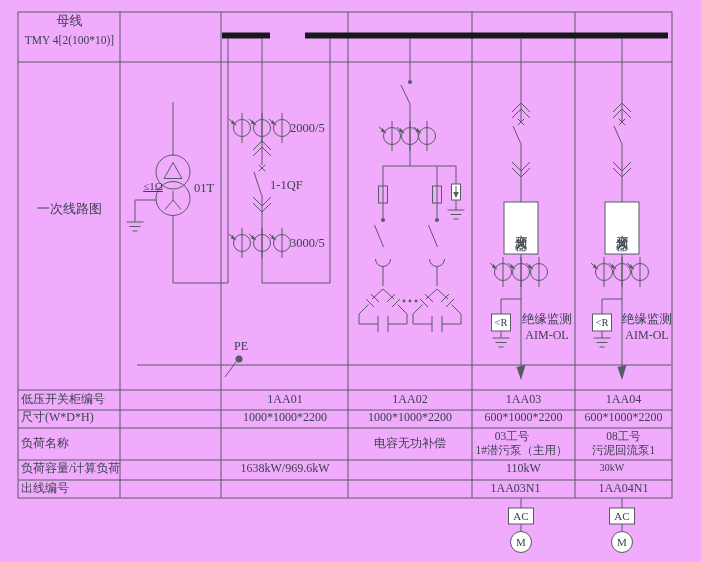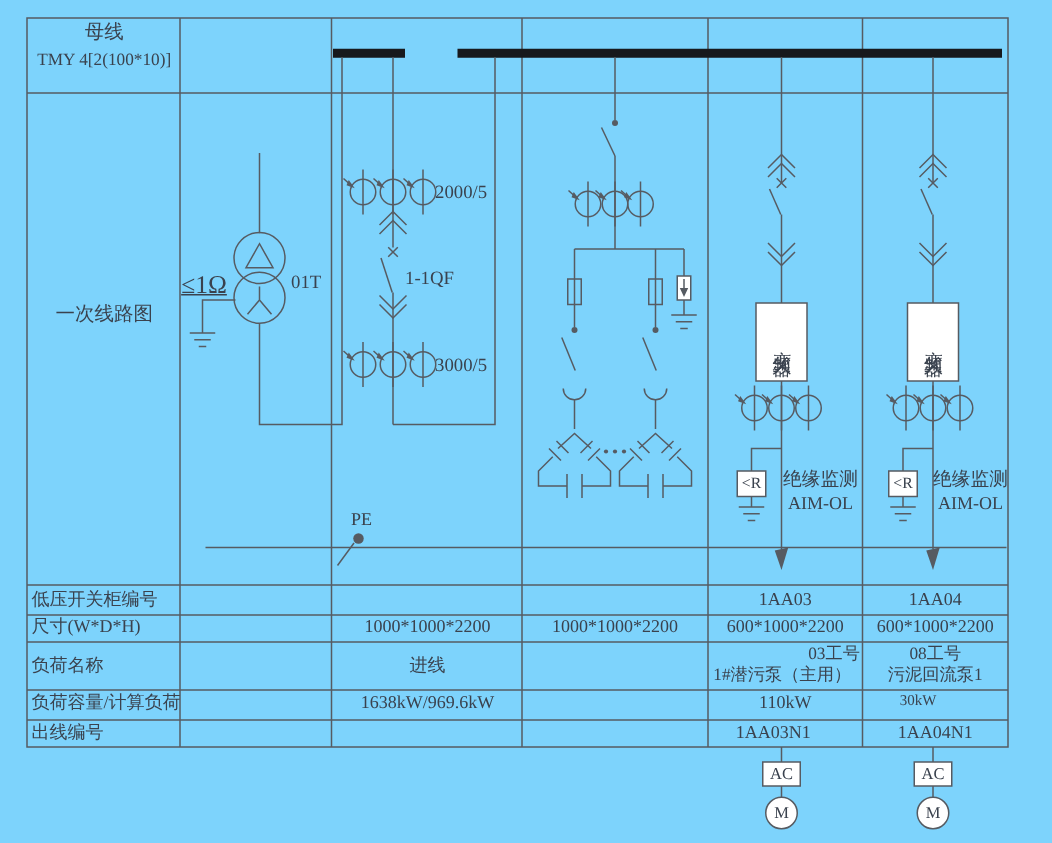--- a/index.html
+++ b/index.html
@@ -1,16 +1,16 @@
 <!DOCTYPE html>
 <html><head>
 <meta charset="utf-8">
 <style>
   html,body{margin:0;padding:0;background:#ffffff;}
-  #stage{position:relative;width:701px;height:562px;background:#7dd3fc;overflow:hidden;
+  #stage{position:relative;width:701px;height:562px;background:#f0abfc;overflow:hidden;
          font-family:"Liberation Serif","DejaVu Serif",serif;}
   svg{position:absolute;left:0;top:0;}
   .ln{stroke:#565b62;stroke-width:1;fill:none;}
   .fl{fill:#565b62;stroke:none;}
   .bx{fill:#ffffff;stroke:#565b62;stroke-width:1;}
   .bus{fill:#17191d;stroke:none;}
   .lbl{position:absolute;color:#3a424e;white-space:nowrap;line-height:1.15;}
   .c{text-align:center;}
   .vfdtxt{display:flex;align-items:center;justify-content:center;
           writing-mode:vertical-rl;text-orientation:upright;letter-spacing:3px;
@@ -167,21 +167,21 @@
   </g>
 
   <use href="#acm" x="521" y="498"></use>
   <use href="#acm" x="622" y="498"></use>
 </svg>
 
 <div class="lbl c" style="left:18px;top:14px;width:103px;font-size:13px;">母线</div>
 <div class="lbl c" style="left:18px;top:34px;width:103px;font-size:11.5px;">TMY 4[2(100*10)]</div>
 <div class="lbl c" style="left:18px;top:202px;width:103px;font-size:13px;">一次线路图</div>
 
-<div class="lbl c" style="left:118px;top:180px;width:36px;font-size:17px;text-decoration:underline;">≤1Ω</div>
+<div class="lbl c" style="left:135px;top:180px;width:36px;font-size:11px;text-decoration:underline;">≤1Ω</div>
 <div class="lbl" style="left:194px;top:181px;font-size:12.5px;">01T</div>
 <div class="lbl" style="left:290px;top:121px;font-size:12.5px;">2000/5</div>
 <div class="lbl" style="left:270px;top:178px;font-size:12.5px;">1-1QF</div>
 <div class="lbl" style="left:290px;top:236px;font-size:12.5px;">3000/5</div>
 <div class="lbl c" style="left:230px;top:340px;width:22px;font-size:12px;">PE</div>
 
 <div class="lbl vfdtxt" style="left:504px;top:202px;width:34px;height:52px;">变频器</div>
 <div class="lbl vfdtxt" style="left:605px;top:202px;width:34px;height:52px;">变频器</div>
 
 <div class="lbl c" style="left:491px;top:314px;width:20px;font-size:10.5px;line-height:17px;">&lt;R</div>
@@ -196,29 +196,31 @@
 <div class="lbl c" style="left:609px;top:508px;width:26px;font-size:11px;line-height:16px;">AC</div>
 <div class="lbl c" style="left:510px;top:532px;width:22px;font-size:11px;line-height:20px;">M</div>
 <div class="lbl c" style="left:611px;top:532px;width:22px;font-size:11px;line-height:20px;">M</div>
 
 <div class="lbl" style="left:21px;top:393px;font-size:12px;">低压开关柜编号</div>
 <div class="lbl" style="left:21px;top:411px;font-size:12px;">尺寸(W*D*H)</div>
 <div class="lbl" style="left:21px;top:437px;font-size:12px;">负荷名称</div>
 <div class="lbl" style="left:21px;top:462px;font-size:12px;">负荷容量/计算负荷</div>
 <div class="lbl" style="left:21px;top:482px;font-size:12px;">出线编号</div>
 
+<div class="lbl c" style="left:222px;top:393px;width:126px;font-size:12px;">1AA01</div>
 <div class="lbl c" style="left:222px;top:411px;width:126px;font-size:12px;">1000*1000*2200</div>
-<div class="lbl c" style="left:222px;top:437px;width:126px;font-size:12px;">进线</div>
 <div class="lbl c" style="left:222px;top:462px;width:126px;font-size:12px;">1638kW/969.6kW</div>
 
+<div class="lbl c" style="left:348px;top:393px;width:124px;font-size:12px;">1AA02</div>
 <div class="lbl c" style="left:348px;top:411px;width:124px;font-size:12px;">1000*1000*2200</div>
+<div class="lbl c" style="left:348px;top:437px;width:124px;font-size:12px;">电容无功补偿</div>
 
 <div class="lbl c" style="left:472px;top:393px;width:103px;font-size:12px;">1AA03</div>
 <div class="lbl c" style="left:472px;top:411px;width:103px;font-size:12px;">600*1000*2200</div>
-<div class="lbl c" style="left:472px;top:430px;width:80px;font-size:11.5px;margin-left:44px;">03工号</div>
+<div class="lbl c" style="left:472px;top:430px;width:80px;font-size:11.5px;">03工号</div>
 <div class="lbl c" style="left:472px;top:444px;width:99px;font-size:11.5px;">1#潜污泵（主用）</div>
 <div class="lbl c" style="left:472px;top:462px;width:103px;font-size:12px;">110kW</div>
 <div class="lbl c" style="left:472px;top:482px;width:87px;font-size:12px;">1AA03N1</div>
 
 <div class="lbl c" style="left:575px;top:393px;width:97px;font-size:12px;">1AA04</div>
 <div class="lbl c" style="left:575px;top:411px;width:97px;font-size:12px;">600*1000*2200</div>
 <div class="lbl c" style="left:575px;top:430px;width:97px;font-size:11.5px;">08工号</div>
 <div class="lbl c" style="left:575px;top:444px;width:97px;font-size:11.5px;">污泥回流泵1</div>
 <div class="lbl c" style="left:575px;top:462px;width:74px;font-size:10px;">30kW</div>
 <div class="lbl c" style="left:575px;top:482px;width:97px;font-size:12px;">1AA04N1</div>

